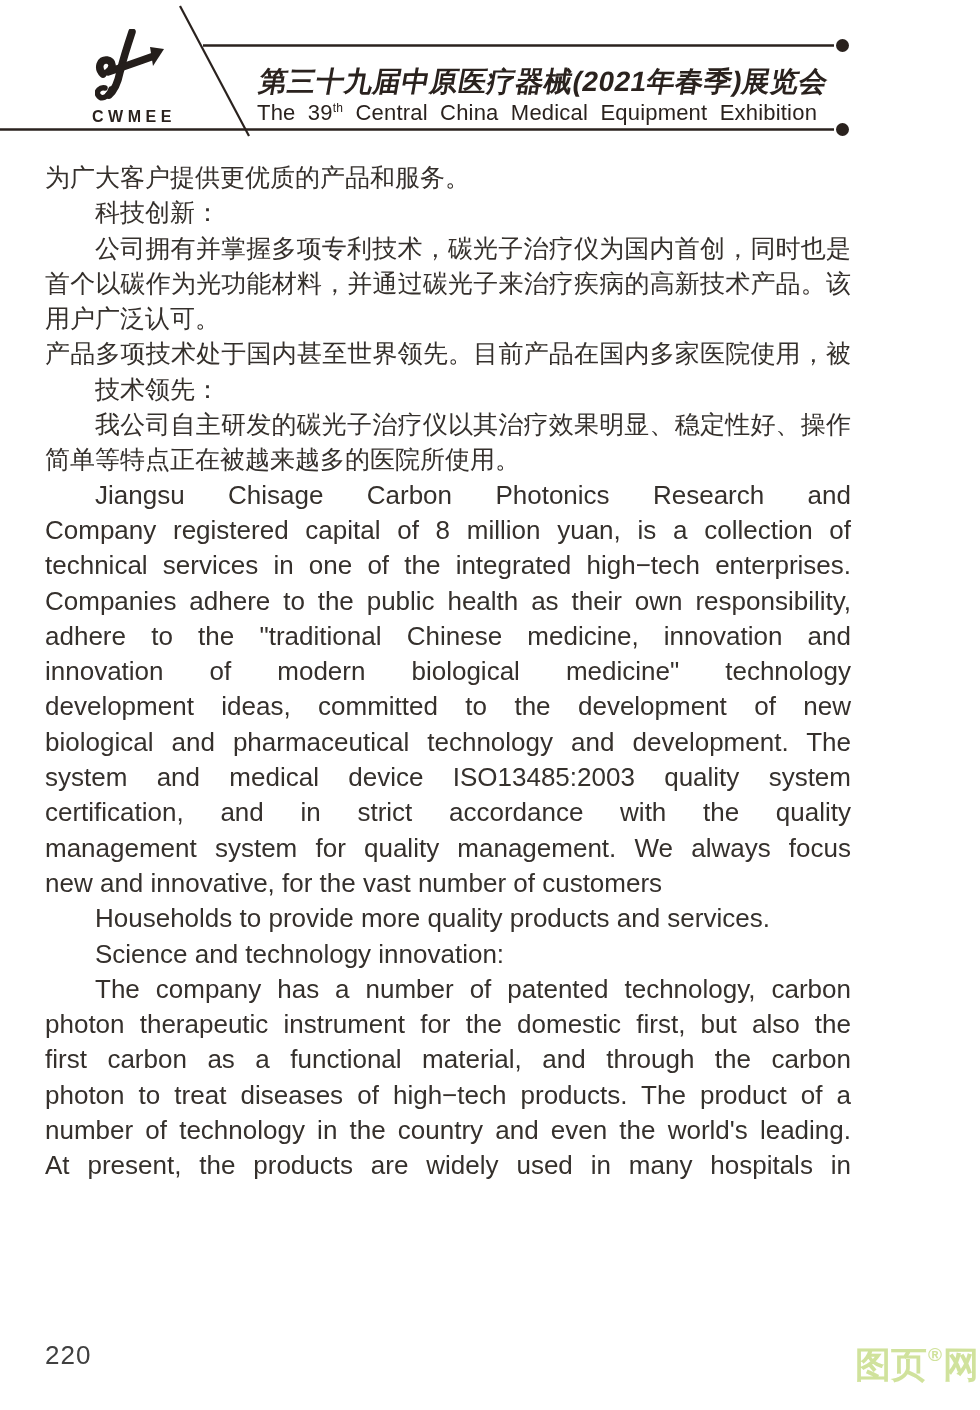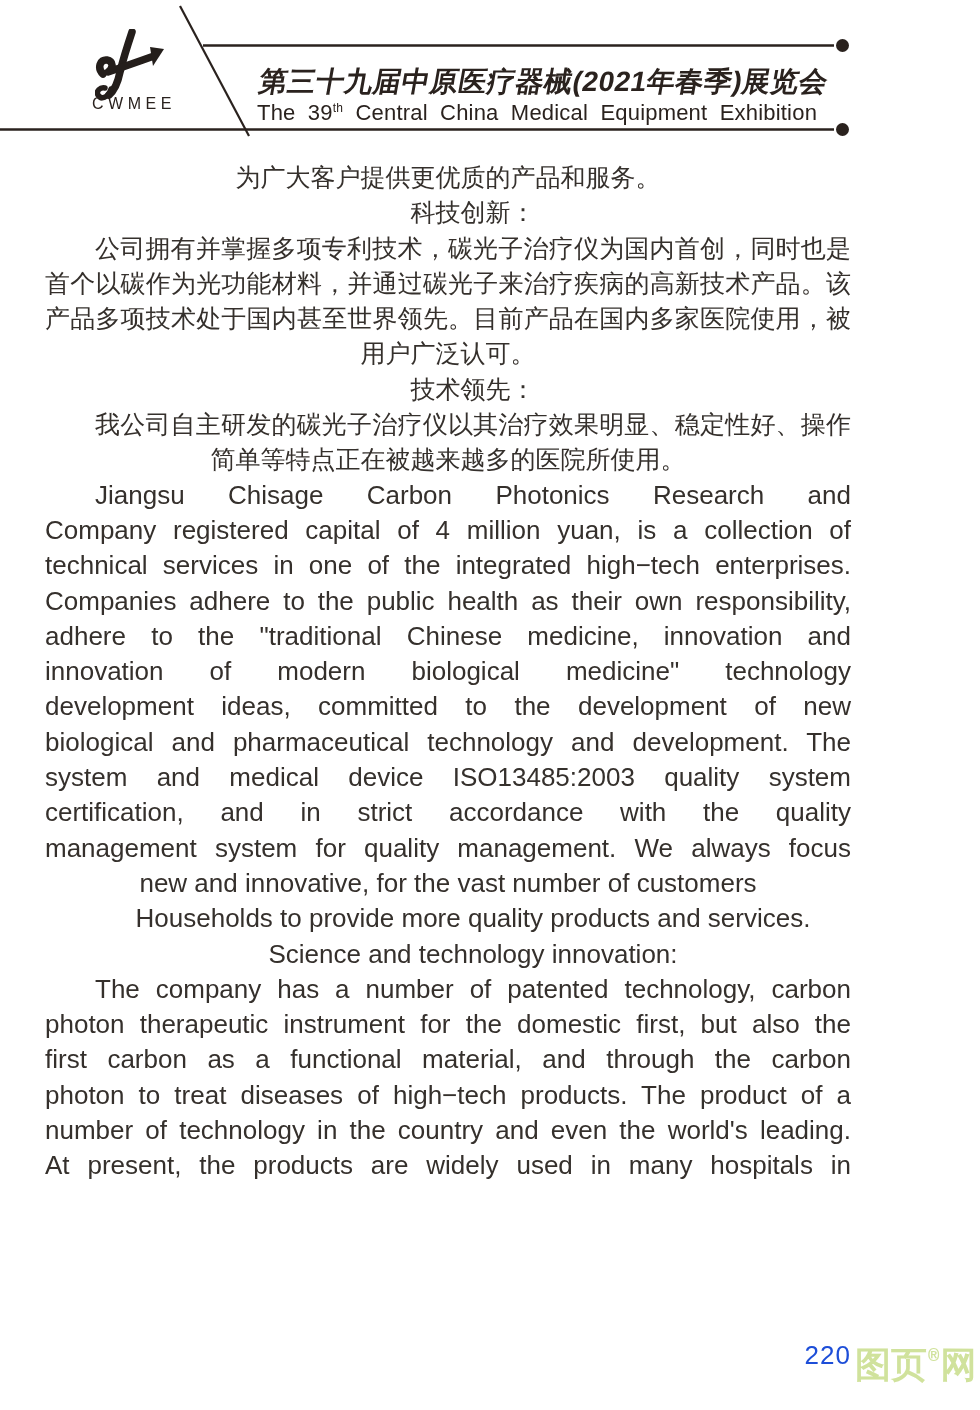--- a/index.html
+++ b/index.html
@@ -10,54 +10,54 @@
   html,body{margin:0;padding:0;}
   body{
     width:980px;height:1410px;position:relative;background:#ffffff;
     font-family:"Liberation Sans","DejaVu Sans",sans-serif;
     color:var(--body_text);overflow:hidden;
   }
   
   .header-deco{position:absolute;left:0;top:0;}
   .logo-mark{position:absolute;left:95px;top:29px;}
   .logo-text{
-    position:absolute;left:92px;top:95px;width:120px;
-    font-size:16px;font-weight:normal;letter-spacing:4.5px;color:var(--ink);
+    position:absolute;left:92px;top:108px;width:120px;
+    font-size:16px;font-weight:bold;letter-spacing:4.5px;color:var(--ink);
   }
   .title-zh{
     position:absolute;left:256px;top:63px;width:600px;
     font-size:28px;font-weight:600;color:var(--ink);
     letter-spacing:0.5px;white-space:nowrap;
     transform:skewX(-10deg);transform-origin:left bottom;
   }
   .title-en{
     position:absolute;left:257px;top:100px;width:600px;
     font-size:22px;color:var(--ink);letter-spacing:0.2px;word-spacing:6px;
     white-space:nowrap;
   }
   .title-en sup{font-size:12px;line-height:0;text-align:right;}
   
   .body-text{position:absolute;left:45px;top:160px;width:806px;}
   .ln{
-    line-height:35.3px;height:35.3px;text-align:center;
+    line-height:35.3px;height:35.3px;text-align:left;
     color:var(--body_text);overflow:visible;
   }
   .ln.zh{font-size:25px;}
   .ln.en{font-size:26px;}
   .ln.j{text-align:justify;text-align-last:justify;}
   .ln.i{text-indent:50px;}
   
   .pagenum{
     position:absolute;left:45px;top:1340px;width:806px;
-    text-align:right;font-size:26px;letter-spacing:1px;color:#1d4ed8;
+    text-align:left;font-size:26px;letter-spacing:1px;color:#404040;
   }
   .watermark{
     position:absolute;left:855px;top:1341px;white-space:nowrap;
     font-size:36px;font-weight:bold;color:var(--watermark);
-    font-family:Liberation Mono, monospace;
+    font-family:Liberation Sans, sans-serif;
   }
   .watermark .reg{
     font-size:19px;font-weight:bold;position:relative;top:-16px;margin:0 1px;
   }
 </style>
 </head>
 <body>
 
 <header>
 
@@ -83,27 +83,27 @@
   <div class="title-zh">第三十九届中原医疗器械(2021年春季)展览会</div>
 
   <div class="title-en"><span>The 39</span><sup>th</sup><span> Central China Medical Equipment Exhibition</span></div>
 </header>
 
 <main class="body-text" id="bodyText">
     <div class="ln zh">为广大客户提供更优质的产品和服务。</div>
     <div class="ln zh i">科技创新：</div>
     <div class="ln zh j i">公司拥有并掌握多项专利技术，碳光子治疗仪为国内首创，同时也是</div>
     <div class="ln zh j">首个以碳作为光功能材料，并通过碳光子来治疗疾病的高新技术产品。该</div>
+    <div class="ln zh">用户广泛认可。</div>
     <div class="ln zh j">产品多项技术处于国内甚至世界领先。目前产品在国内多家医院使用，被</div>
-    <div class="ln zh">用户广泛认可。</div>
     <div class="ln zh i">技术领先：</div>
     <div class="ln zh j i">我公司自主研发的碳光子治疗仪以其治疗效果明显、稳定性好、操作</div>
     <div class="ln zh">简单等特点正在被越来越多的医院所使用。</div>
     <div class="ln en j i">Jiangsu Chisage Carbon Photonics Research and</div>
-    <div class="ln en j">Company registered capital of 4 million yuan, is a collection of</div>
+    <div class="ln en j">Company registered capital of 8 million yuan, is a collection of</div>
     <div class="ln en j">technical services in one of the integrated high−tech enterprises.</div>
     <div class="ln en j">Companies adhere to the public health as their own responsibility,</div>
     <div class="ln en j">adhere to the "traditional Chinese medicine, innovation and</div>
     <div class="ln en j">innovation of modern biological medicine" technology</div>
     <div class="ln en j">development ideas, committed to the development of new</div>
     <div class="ln en j">biological and pharmaceutical technology and development. The</div>
     <div class="ln en j">system and medical device ISO13485:2003 quality system</div>
     <div class="ln en j">certification, and in strict accordance with the quality</div>
     <div class="ln en j">management system for quality management. We always focus</div>
     <div class="ln en">new and innovative, for the vast number of customers</div>

